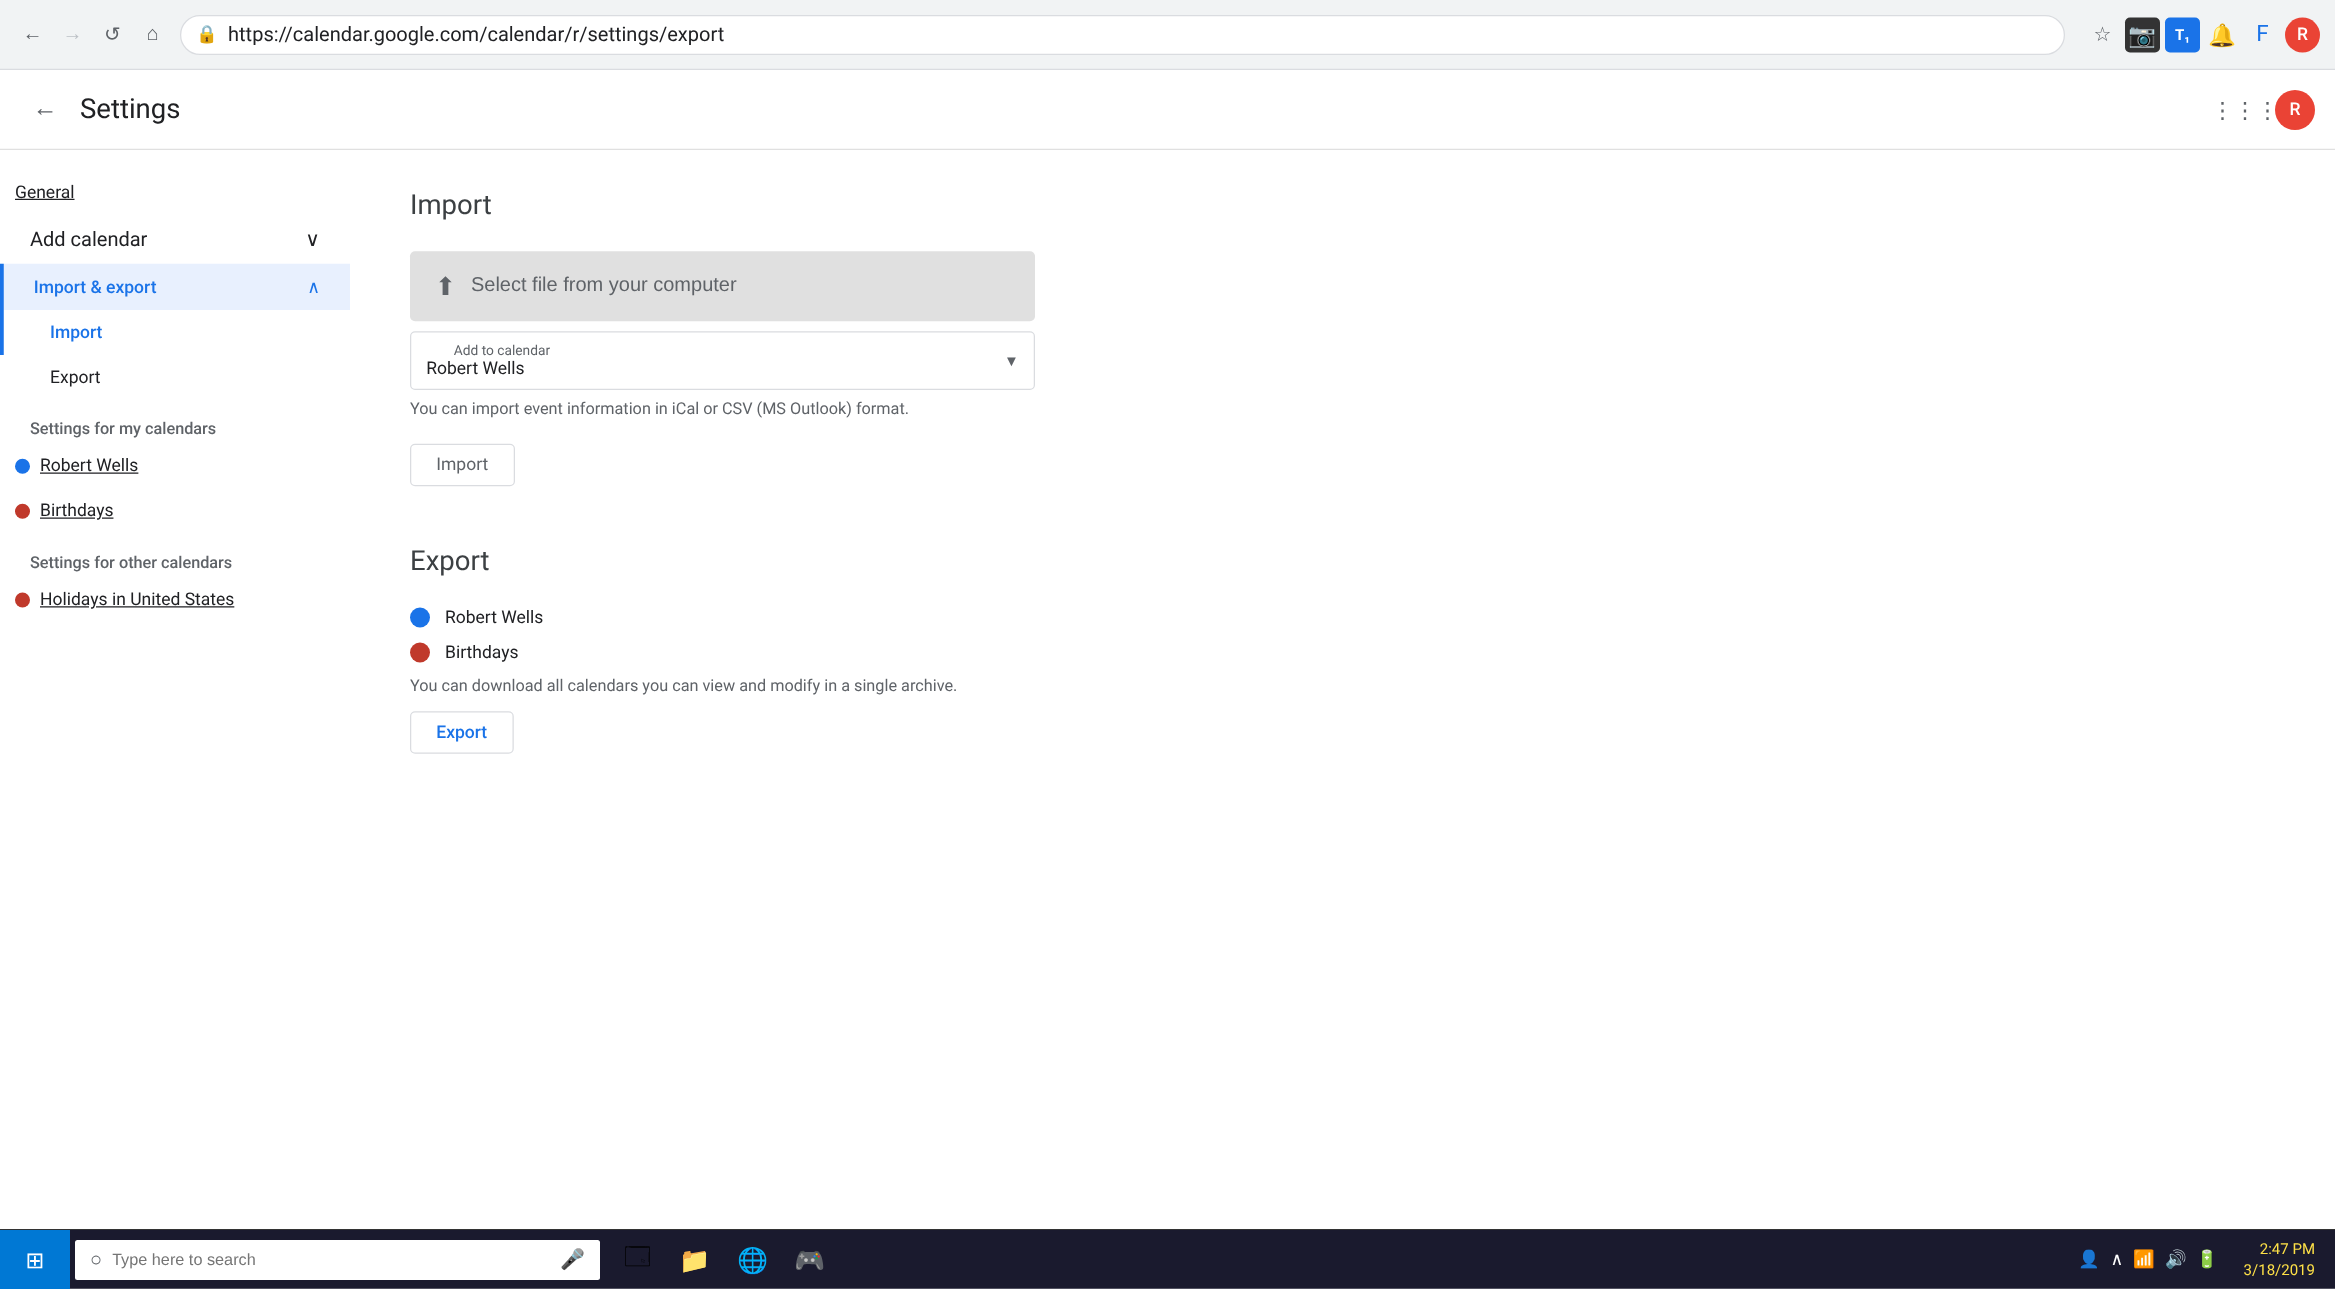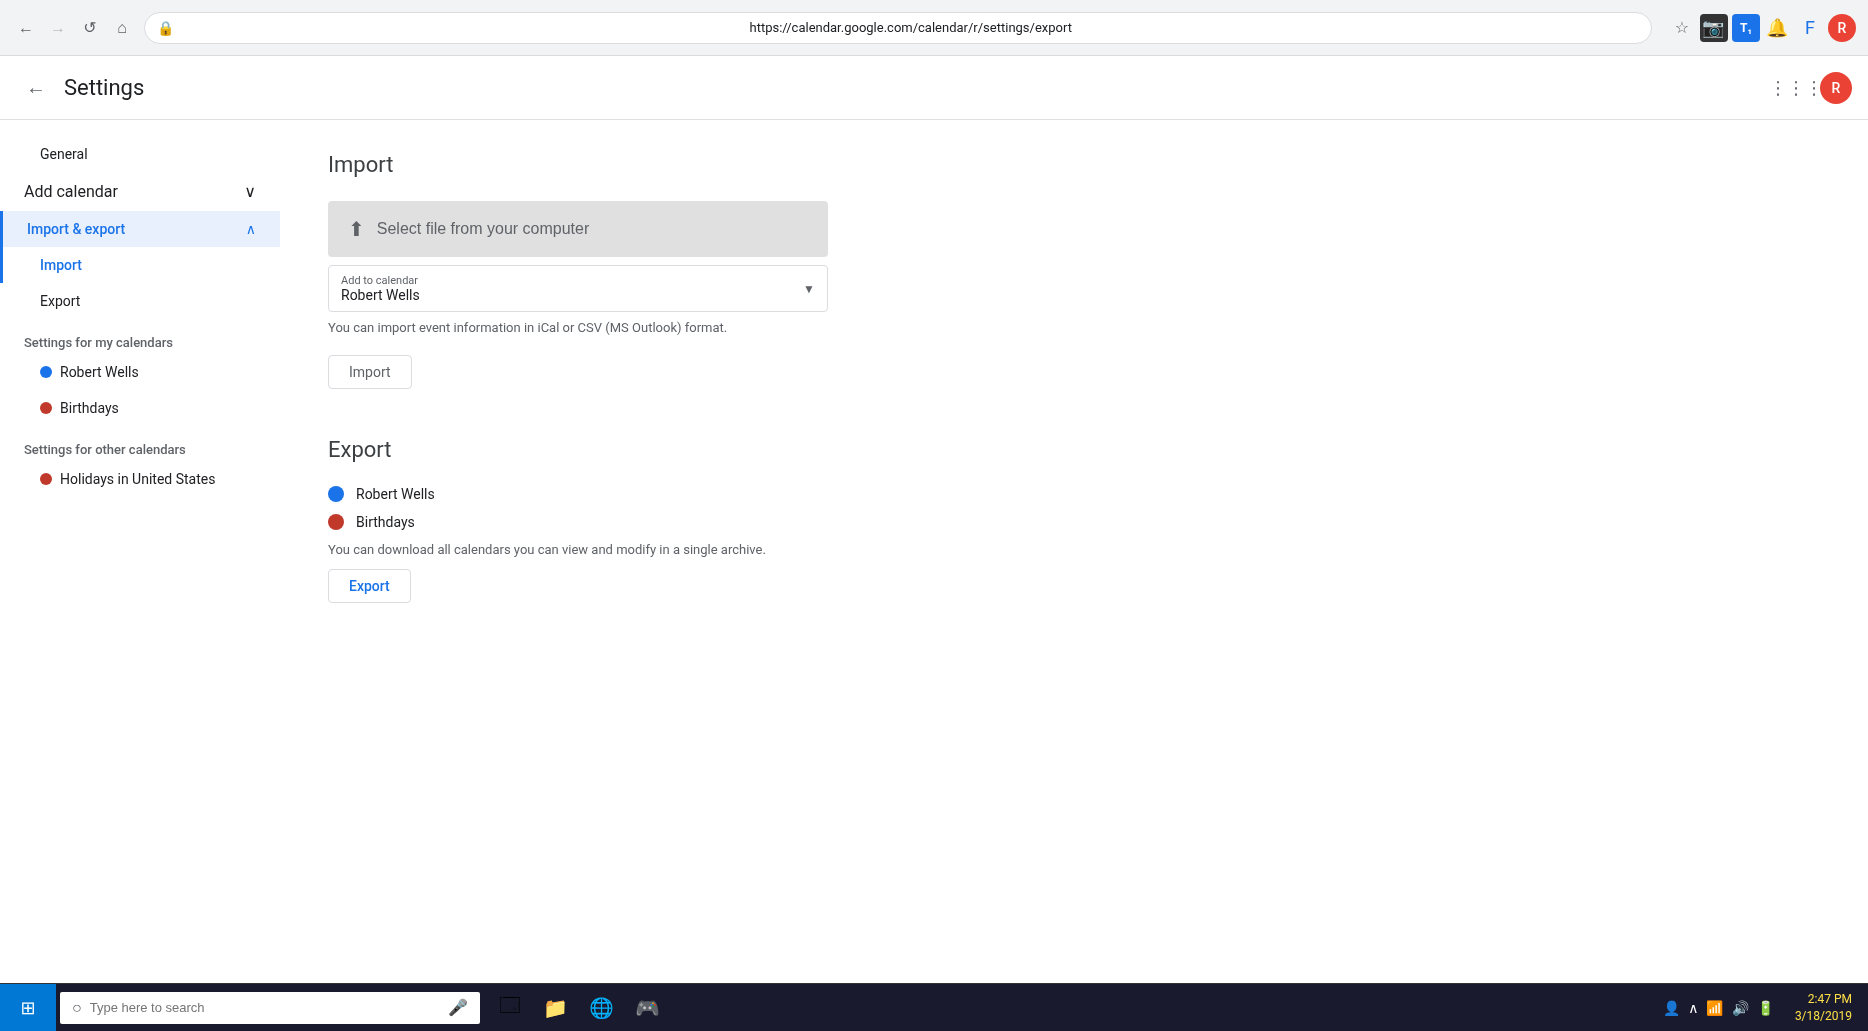--- a/index.html
+++ b/index.html
@@ -21,21 +21,21 @@
       background: transparent; cursor: pointer; display: flex; align-items: center; justify-content: center;
       color: #5f6368; font-size: 16px;
     }
     .nav-btn.disabled { color: #bdc1c6; cursor: default; }
     .address-bar {
       flex: 1; height: 32px; background: #fff; border-radius: 16px;
       border: 1px solid #dadce0; display: flex; align-items: center; padding: 0 12px;
       font-size: 14px; color: #202124; gap: 8px;
     }
     .address-bar .lock-icon { color: #5f6368; font-size: 14px; }
-    .address-bar .url-text { flex: 1; font-size: 13px; color: #202124; text-align: center; }
+    .address-bar .url-text { flex: 1; font-size: 16px; color: #202124; }
     .browser-actions { display: flex; align-items: center; gap: 4px; margin-left: 8px; }
     .browser-action-btn {
       width: 28px; height: 28px; border-radius: 50%; border: none;
       background: transparent; cursor: pointer; display: flex; align-items: center; justify-content: center;
       color: #5f6368; font-size: 16px;
     }
     .ext-icon {
       width: 28px; height: 28px; border-radius: 4px; display: flex; align-items: center;
       justify-content: center; cursor: pointer; font-size: 18px;
     }
@@ -69,22 +69,22 @@
     }
 
     
     .main-layout { display: flex; height: calc(1031px - 56px - 64px); }
 
     
     .sidebar {
       width: 280px; padding: 16px 0; overflow-y: auto; flex-shrink: 0;
     }
     .sidebar-item {
-      padding: 10px 40px; cursor: pointer; font-size: 14px; color: #202124;
-      display: flex; align-items: center; gap: 8px;
+      padding: 10px 12px; cursor: pointer; font-size: 14px; color: #202124;
+      display: flex; align-items: center; gap: 8px; text-decoration: underline;
     }
     .sidebar-section-header {
       padding: 10px 24px; font-size: 16px; color: #202124; display: flex;
       align-items: center; justify-content: space-between; cursor: pointer;
     }
     .sidebar-item-expanded {
       background: #e8f0fe; border-left: 3px solid #1a73e8;
       padding: 10px 24px; font-size: 14px; color: #1a73e8; display: flex;
       align-items: center; justify-content: space-between; cursor: pointer; font-weight: 500;
     }
@@ -106,21 +106,21 @@
       cursor: pointer; font-size: 16px; color: #5f6368; width: 500px;
     }
     .upload-icon { font-size: 20px; color: #5f6368; }
 
     .calendar-dropdown {
       width: 500px; border: 1px solid #dadce0; border-radius: 4px;
       padding: 8px 12px; display: flex; align-items: center; justify-content: space-between;
       margin-top: 8px; cursor: pointer; background: #fff;
     }
     .calendar-dropdown-text { display: flex; flex-direction: column; }
-    .calendar-dropdown-label { font-size: 11px; color: #5f6368; }
+    .calendar-dropdown-label { font-size: 11px; color: #5f6368; margin-left: 22px; }
     .calendar-dropdown-value { font-size: 14px; color: #202124; }
     .dropdown-arrow { color: #5f6368; font-size: 12px; }
 
     .info-text { font-size: 13px; color: #5f6368; margin-top: 8px; max-width: 500px; }
 
     .import-btn {
       margin-top: 20px; padding: 8px 20px; border: 1px solid #dadce0;
       border-radius: 4px; background: #fff; color: #5f6368; font-size: 14px;
       cursor: pointer; font-family: inherit;
     }

